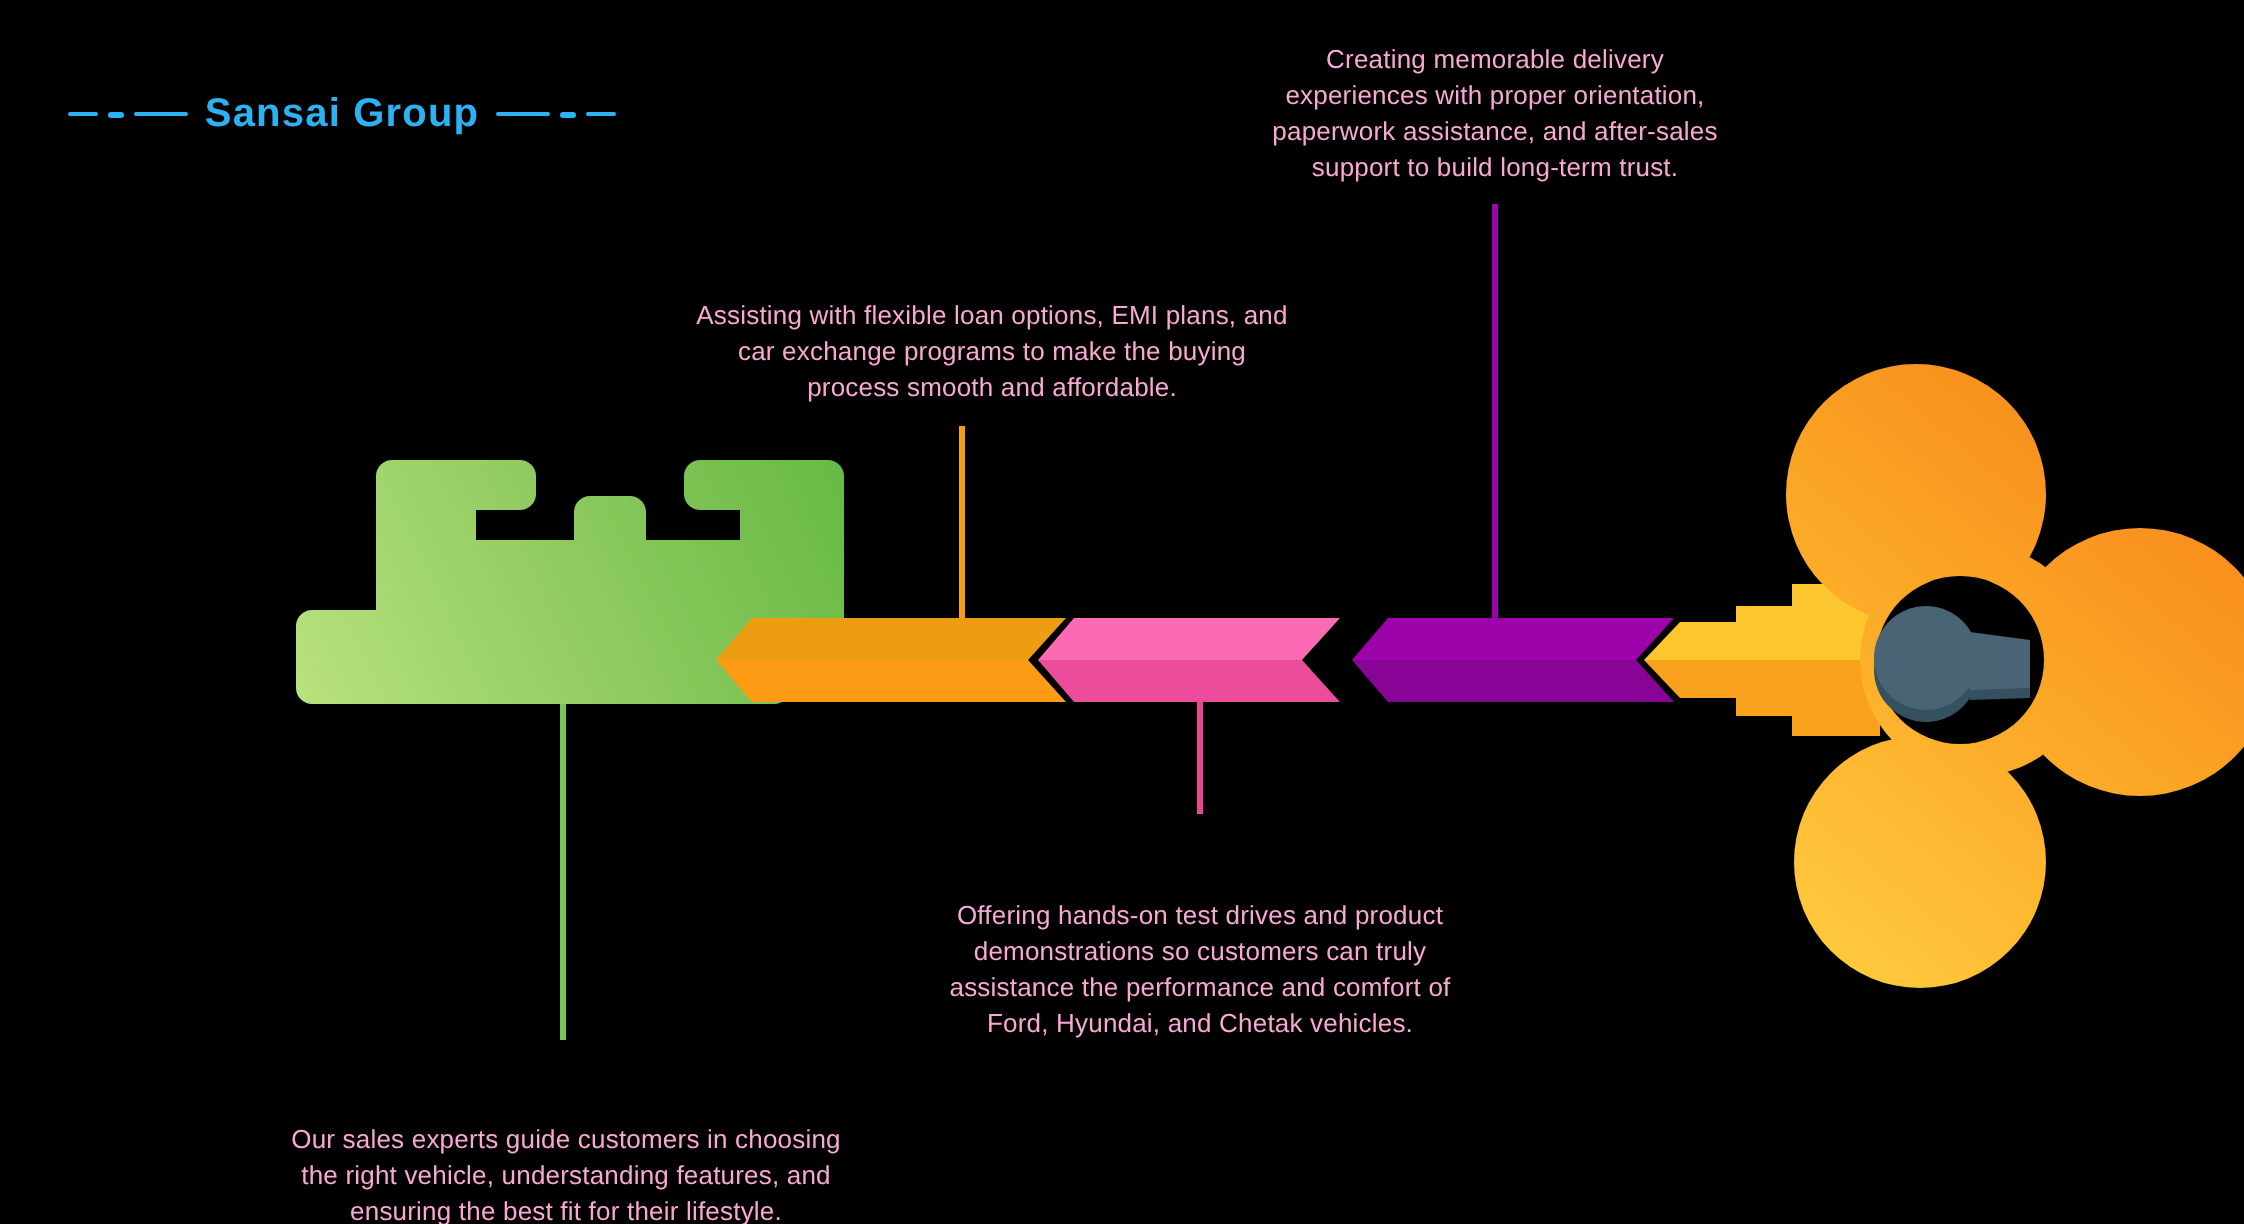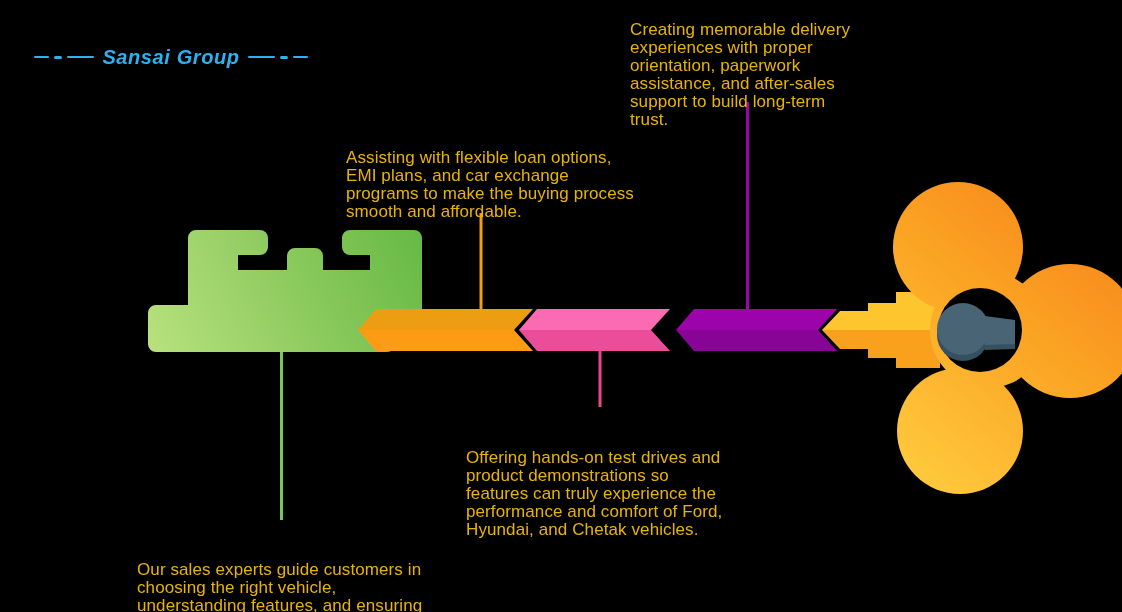--- a/index.html
+++ b/index.html
@@ -1,29 +1,29 @@
 <!DOCTYPE html>
 <html><head>
 <meta charset="utf-8">
 <style>
   html,body{margin:0;padding:0;}
   body{
     width:1122px;height:612px;position:relative;overflow:hidden;
     background:#000;font-family:"Liberation Sans",sans-serif;
   }
   .note{
-    position:absolute;color:#eab308;font-size:17px;line-height:18px;
-    letter-spacing:.1px;
+    position:absolute;color:#f9a8d4;font-size:13px;line-height:18px;
+    text-align:center;letter-spacing:.1px;
   }
   .brand-wrap{
     position:absolute;left:55px;top:42px;width:232px;height:30px;
     display:flex;align-items:center;justify-content:center;gap:8px;
   }
   .brand-name{
-    color:#2CB1F2;font-size:20px;font-weight:bold;font-style:italic;
+    color:#2CB1F2;font-size:20px;font-weight:bold;
     letter-spacing:.6px;white-space:nowrap;
   }
   .decor{display:flex;align-items:center;gap:5px;}
   .dash{background:#2CB1F2;height:2px;border-radius:2px;display:inline-block;}
   .dash.thick{height:3px;}
   svg.key{position:absolute;left:0;top:0;}
 </style>
 </head>
 <body>
 
@@ -109,15 +109,15 @@
     <polygon points="985,322 1015,326 1015,349 985,350" fill="#35505E"></polygon>
     <circle cx="963" cy="329" r="26" fill="#486475"></circle>
     <polygon points="985,316 1015,320 1015,344 985,345" fill="#486475"></polygon>
   </g>
 </svg>
 
 <div class="note" style="left:630px;top:21px;width:235px;">Creating memorable delivery experiences with proper orientation, paperwork assistance, and after-sales support to build long-term trust.</div>
 
 <div class="note" style="left:346px;top:149px;width:300px;">Assisting with flexible loan options, EMI plans, and car exchange programs to make the buying process smooth and affordable.</div>
 
-<div class="note" style="left:466px;top:449px;width:268px;">Offering hands-on test drives and product demonstrations so features can truly experience the performance and comfort of Ford, Hyundai, and Chetak vehicles.</div>
+<div class="note" style="left:466px;top:449px;width:268px;">Offering hands-on test drives and product demonstrations so customers can truly assistance the performance and comfort of Ford, Hyundai, and Chetak vehicles.</div>
 
 <div class="note" style="left:137px;top:561px;width:292px;">Our sales experts guide customers in choosing the right vehicle, understanding features, and ensuring the best fit for their lifestyle.</div>
 
 </body></html>

